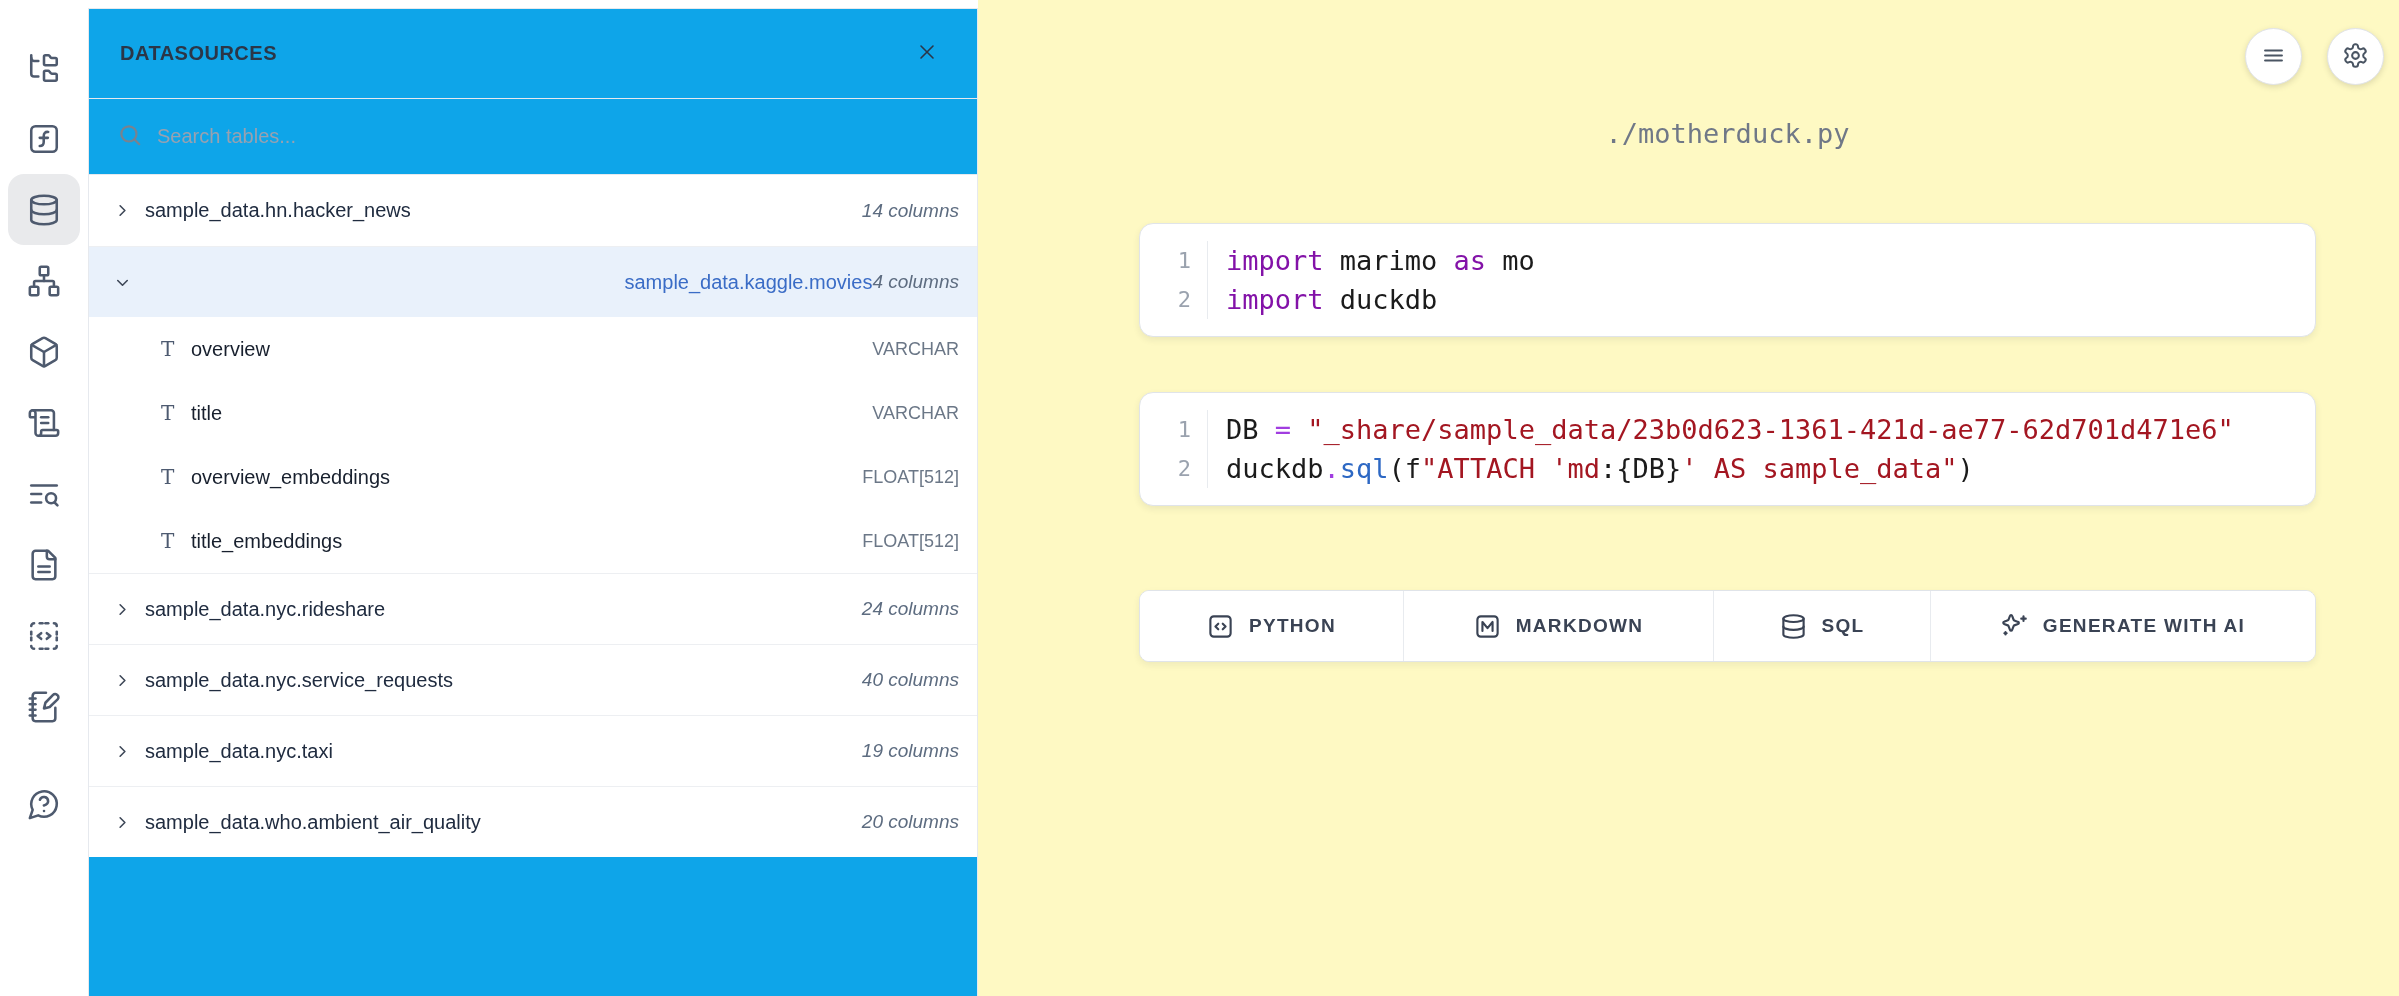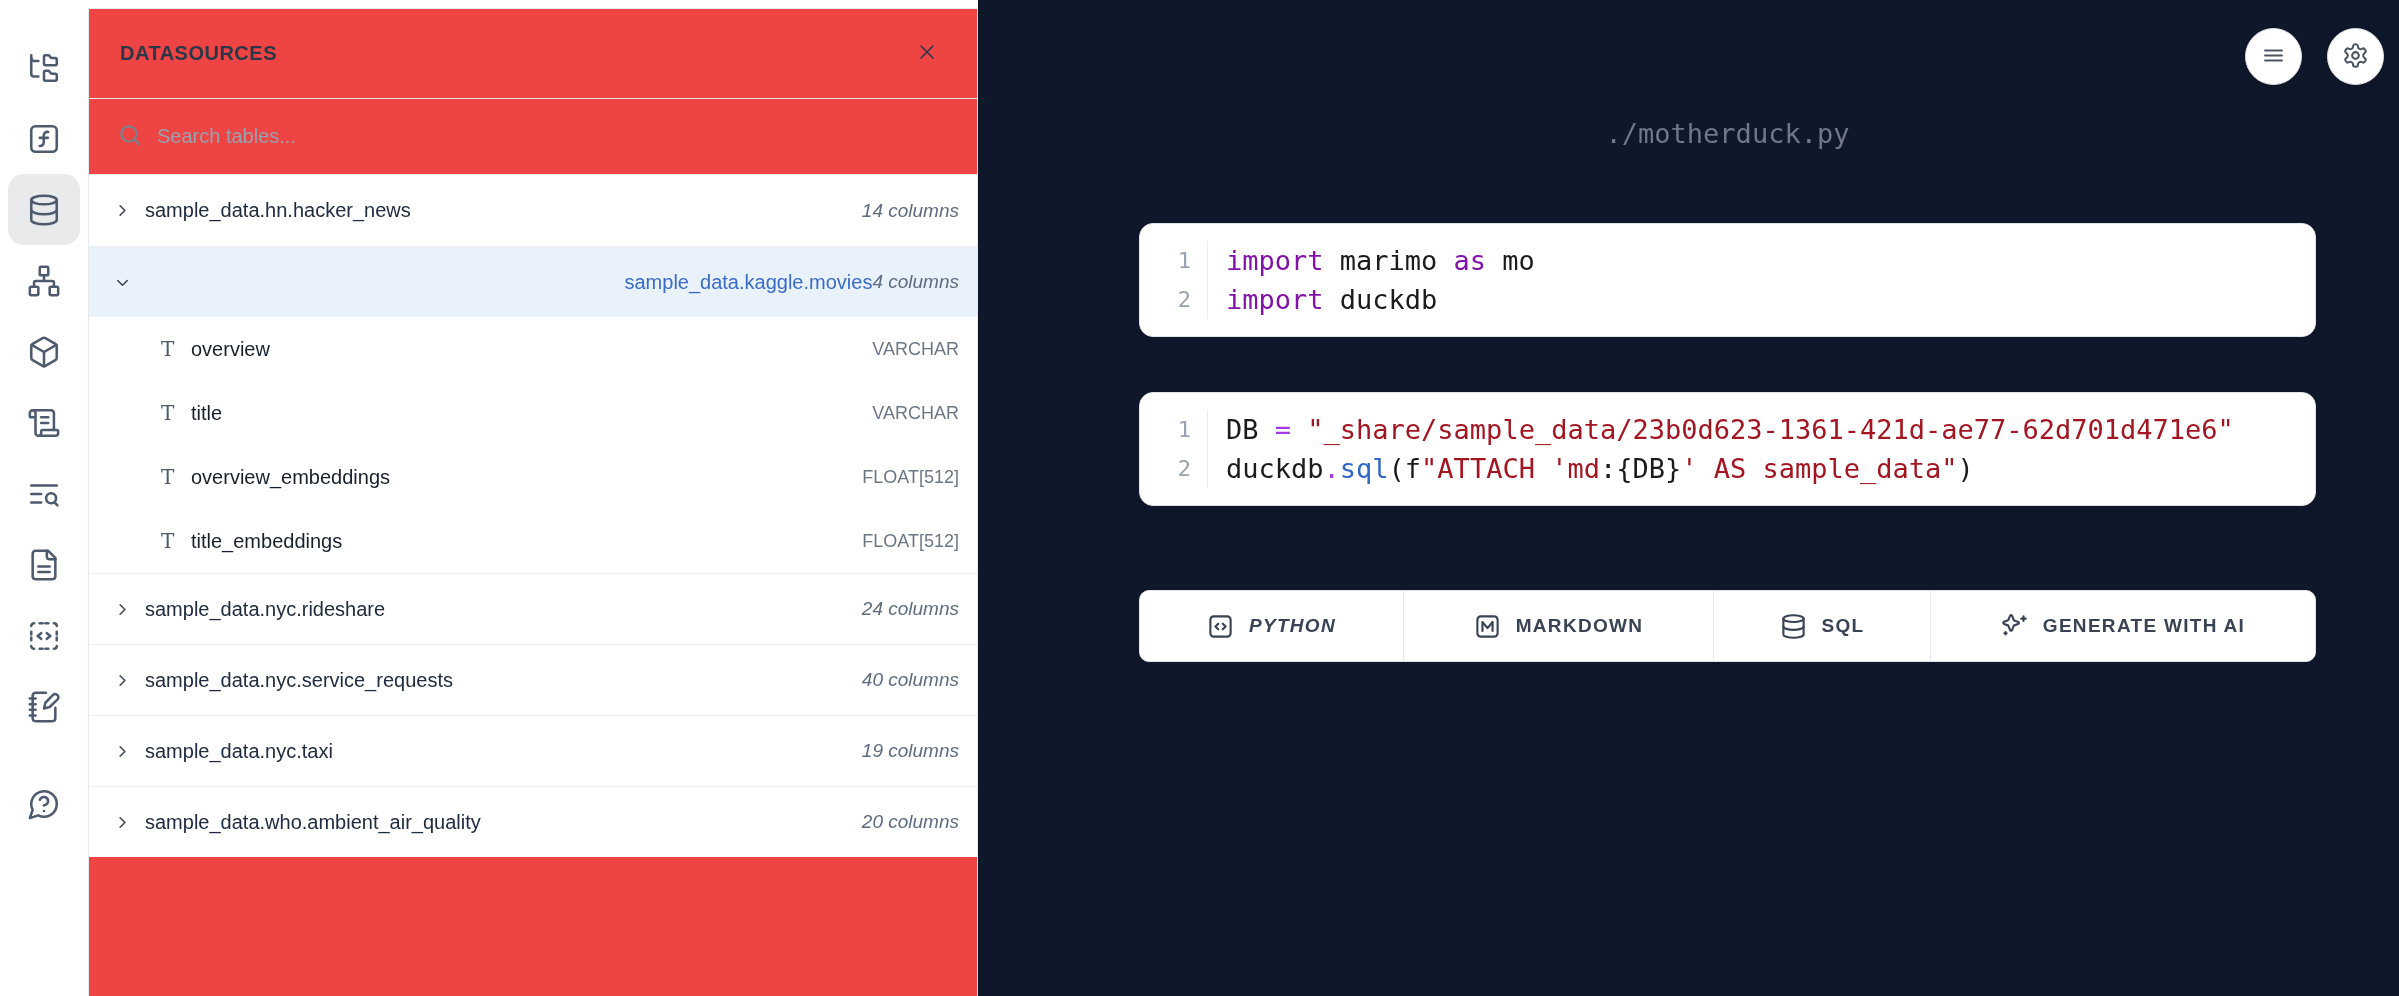--- a/index.html
+++ b/index.html
@@ -24,21 +24,21 @@
     border-radius:16px; background:transparent; border:none; cursor:pointer;
   }
   .rail-btn.active { background:var(--rail-active-bg); }
   .rail-btn svg { width:34px; height:34px; stroke:var(--rail-icon); fill:none; stroke-width:1.8; stroke-linecap:round; stroke-linejoin:round; }
   .rail-btn.gap { margin-top:26px; }
 
   
   .panel {
     flex:0 0 890px; width:890px; margin-top:8px;
     border:1px solid var(--panel-border); border-bottom:none;
-    background:#ef4444; display:flex; flex-direction:column;
+    background:#0ea5e9; display:flex; flex-direction:column;
   }
   .panel-header {
     height:90px; flex:0 0 90px; display:flex; align-items:center; justify-content:space-between;
     padding:0 32px 0 31px; border-bottom:1px solid var(--panel-border);
   }
   .panel-title { font-size:20px; font-weight:bold; letter-spacing:.5px; color:#2b3648; }
   .close-btn { background:none; border:none; cursor:pointer; display:flex; padding:6px; }
   .close-btn svg { width:24px; height:24px; stroke:#2b3648; stroke-width:1.6; fill:none; stroke-linecap:round; }
 
   .search-row {
@@ -64,21 +64,21 @@
   .tbl-name { flex:1; font-size:20px; color:#202c40; margin-left:6px; white-space:nowrap; }
   .tbl-row.selected .tbl-name { color:var(--accent); }
   .tbl-count { font-size:19px; color:var(--text-muted);font-style:italic; }
 
   .col-row { height:64px; display:flex; align-items:center; padding:0 18px 0 72px; background:#fff; }
   .col-type-icon { width:30px; font-family:"DejaVu Serif", serif; font-size:20px; color:#4d5a70; }
   .col-name { flex:1; font-size:20px; color:#18202e; }
   .col-type { font-size:18px; color:var(--type-label); }
 
   
-  .main { flex:1; position:relative; background:#0f172a; }
+  .main { flex:1; position:relative; background:#fef9c3; }
   .top-actions { position:absolute; top:28px; right:15px; display:flex; gap:25px; }
   .circle-btn {
     width:57px; height:57px; border-radius:50%; background:#fff;
     border:1.5px solid #e1e4e9; box-shadow:0 2px 6px rgba(0,0,0,.13);
     display:flex; align-items:center; justify-content:center; cursor:pointer;
   }
   .circle-btn svg { width:27px; height:27px; stroke:#4a5563; fill:none; stroke-width:1.8; stroke-linecap:round; stroke-linejoin:round; }
 
   .notebook { width:1177px; margin-left:161px; }
   .filename {
@@ -111,21 +111,21 @@
 
   .addbar {
     margin-top:84px; height:72px; display:flex; background:#fff;
     border:1px solid #e0e4e9; border-radius:10px; overflow:hidden;
     box-shadow:0 3px 7px rgba(25,39,63,.07);
   }
   .seg {
     display:flex; align-items:center; justify-content:center; gap:15px;
     border-right:1px solid #e8ebef; cursor:pointer; background:#fff; border-top:none; border-bottom:none; border-left:none;
   }
-  .seg:nth-child(1){ flex:0 0 264px;font-style:italic; }
+  .seg:nth-child(1){ flex:0 0 264px; }
   .seg:nth-child(2){ flex:0 0 310px;text-align:center; }
   .seg:nth-child(3){ flex:0 0 217px; }
   .seg:nth-child(4){ flex:1; border-right:none; }
   .seg svg { width:27px; height:27px; stroke:#3a4354; fill:none; stroke-width:1.9; stroke-linecap:round; stroke-linejoin:round; }
   .seg-label { font-size:19px; font-weight:bold; letter-spacing:1.3px; color:var(--button-label); }
 </style>
 </head>
 <body>
 
 <div class="app">

